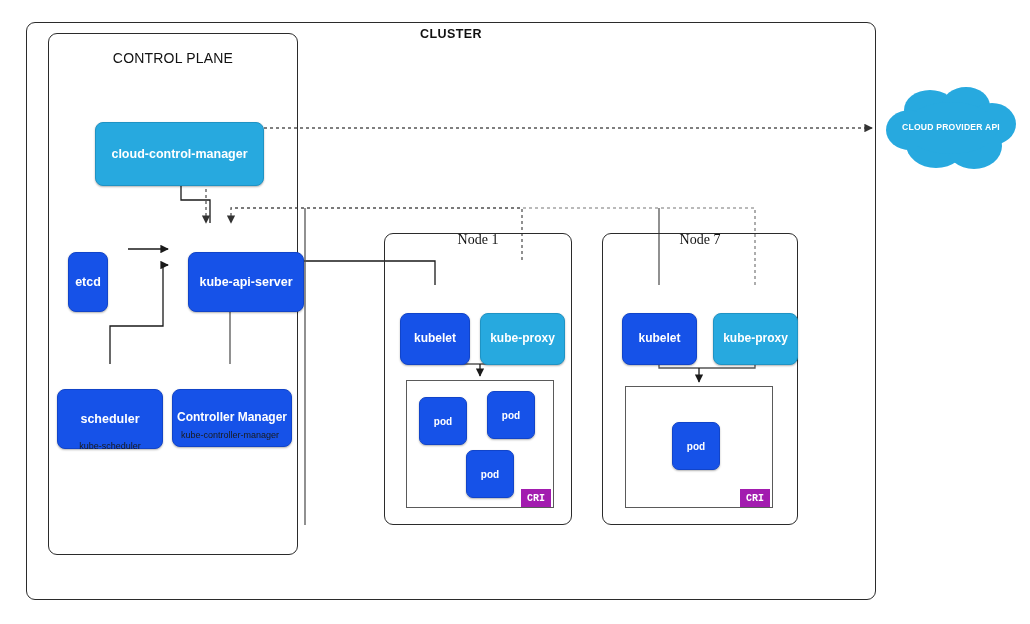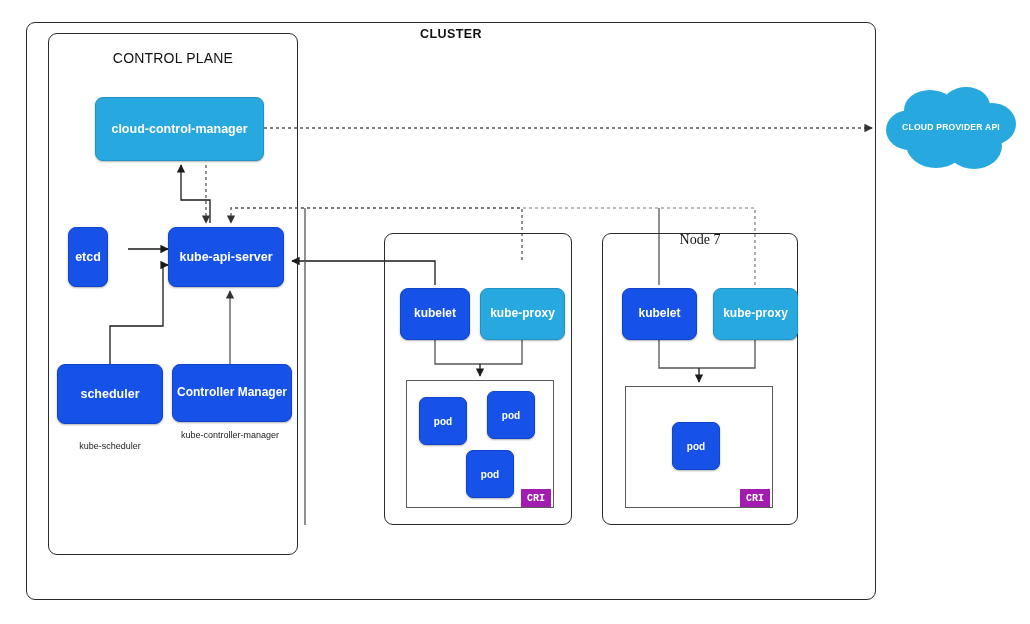--- a/index.html
+++ b/index.html
@@ -68,27 +68,28 @@
     box-sizing: border-box;
     border-radius: 8px;
     display: flex;
     align-items: center;
     justify-content: center;
     color: #ffffff;
     font-weight: bold;
     text-align: center;
     line-height: 1.15;
     box-shadow: 0 1px 2px rgba(0,0,0,0.30);
+    margin-top: 25px;
   }
   .box.blue  { background: #1652e8; border: 1px solid #1144c9; }
   .box.cyan  { background: #27a9df; border: 1px solid #1f93c4; }
 
   #ccm        { left: 95px;  top: 97px;  width: 169px; height: 64px; font-size: 12.5px; }
   #etcd       { left: 68px;  top: 227px; width: 40px;  height: 60px; font-size: 12.5px; }
-  #apiserver  { left: 168px; top: 227px; width: 116px; height: 60px; font-size: 12.5px; }
+  #apiserver  { left: 188px; top: 227px; width: 116px; height: 60px; font-size: 12.5px; }
   #scheduler  { left: 57px;  top: 364px; width: 106px; height: 60px; font-size: 12.5px; }
   #ctrlmgr    { left: 172px; top: 364px; width: 120px; height: 58px; font-size: 12px; }
 
   .caption {
     position: absolute;
     text-align: center;
     font-size: 9px;
     color: #1a1a1a;
     white-space: nowrap;
   }
@@ -205,20 +206,21 @@
     <path d="M 699 368 L 699 382" fill="none" stroke="#1a1a1a" stroke-width="1.3" marker-end="url(#arrowBlack)"></path>
   </svg>
 
   <div class="frame" id="cluster-frame"></div>
   <div class="frame-title" id="cluster-title">CLUSTER</div>
 
   <div class="frame" id="control-plane-frame"></div>
   <div class="frame-title" id="control-plane-title">CONTROL PLANE</div>
 
   <div class="frame" id="node1-frame"></div>
+  <div class="frame-title" id="node1-title">Node 1</div>
 
   <div class="frame" id="node2-frame"></div>
   <div class="frame-title" id="node2-title">Node 7</div>
 
   <div class="box cyan" id="ccm">cloud-control-manager</div>
 
   <div class="box blue" id="etcd">etcd</div>
 
   <div class="box blue" id="apiserver">kube-api-server</div>
 

